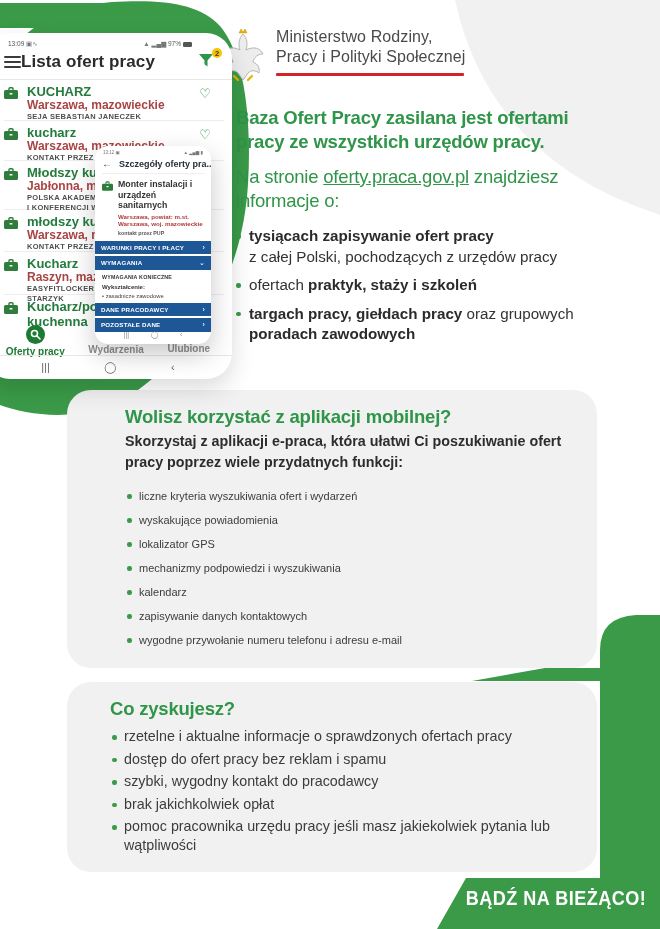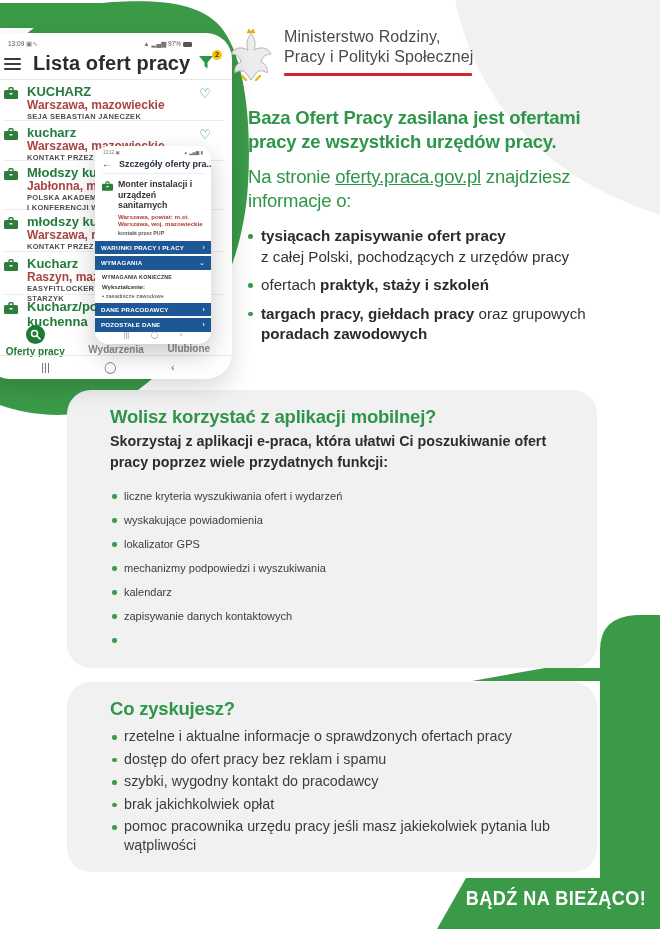--- a/index.html
+++ b/index.html
@@ -2,37 +2,37 @@
 <html><head>
 <meta charset="utf-8">
 <style>
   html,body{margin:0;padding:0;}
   body{font-family:"Liberation Sans","DejaVu Sans",sans-serif;background:#fff;}
   #poster{position:relative;width:660px;height:929px;overflow:hidden;background:#fff;}
   .abs{position:absolute;}
   svg{display:block;}
 
   
-  .ministry{left:228px;top:27px;display:flex;align-items:flex-start;}
+  .ministry{left:220px;top:27px;display:flex;align-items:flex-start;}
   .ministry-text{margin-left:10px;}
   .ministry-text .ln{font-size:16px;line-height:20px;color:#4a4a4a;font-weight:500;letter-spacing:.1px;}
   .red-rule{height:3px;background:#d2232a;margin-top:6px;width:188px;border-radius:1px;}
 
-  .intro{left:248px;top:106px;width:378px;}
+  .intro{left:236px;top:106px;width:378px;}
   .intro .h1{font-size:18.5px;line-height:23.5px;font-weight:700;color:#2f9548;letter-spacing:-.2px;}
   .intro .h2{font-size:18.5px;line-height:23.5px;font-weight:500;color:#2f9548;margin-top:12px;letter-spacing:-.2px;}
   .intro .h2 a{color:#2f9548;text-decoration:underline;font-weight:500;}
   .intro ul{list-style:none;margin:14px 0 0 0;padding:0;}
   .intro li{position:relative;padding-left:13px;font-size:15.2px;line-height:20.5px;color:#333;margin-bottom:8px;}
   .dot{position:absolute;left:0;top:8px;width:4.5px;height:4.5px;border-radius:50%;background:#3a9a48;}
   .b{font-weight:700;color:#2b2b2b;}
 
   
   .card{left:67px;width:530px;background:#f1f1f2;border-radius:24px;}
-  .card1{top:390px;height:278px;padding:16px 36px 0 43px;box-sizing:border-box;}
+  .card1{top:390px;height:278px;padding:16px 36px 0 58px;box-sizing:border-box;}
   .card2{top:682px;height:190px;padding:16px 36px 0 43px;box-sizing:border-box;}
   .card .h{font-size:18.5px;font-weight:700;color:#2f9548;letter-spacing:-.2px;}
   .card .sub{font-size:14.3px;line-height:20.5px;font-weight:700;color:#2d2d2d;margin-top:3px;width:455px;}
   .card ul{list-style:none;margin:14px 0 0 2px;padding:0;}
   .card1 li{position:relative;padding-left:12px;font-size:11px;line-height:20px;color:#3c3c3c;margin-bottom:4px;}
   .card2 ul{margin-top:7px;}
   .card2 li{position:relative;padding-left:12px;font-size:14.3px;line-height:19px;color:#3c3c3c;margin-bottom:3.5px;width:452px;}
   .card .dot{top:8px;}
 
   .banner-text{left:452px;top:888px;width:208px;text-align:center;color:#fff;font-size:19px;font-weight:700;letter-spacing:.5px;transform:scaleX(.95) scaleY(1.08);}
@@ -40,21 +40,21 @@
   
   .phone1{left:-16px;top:33px;width:248px;height:346px;background:#fff;border-radius:26px;
           box-shadow:0 10px 24px rgba(0,0,0,.14);z-index:2;overflow:hidden;}
   .p1-status{position:absolute;left:24px;right:40px;top:7px;display:flex;justify-content:space-between;
              font-size:6.5px;color:#555;}
   .p1-status .icn{color:#777;}
   .battery{display:inline-block;width:7px;height:3.5px;border:1px solid #555;border-radius:1px;margin-left:2px;vertical-align:middle;background:#555;}
   .p1-header{position:absolute;left:20px;right:12px;top:19px;display:flex;align-items:center;}
   .burger{width:17px;cursor:pointer;}
   .burger div{height:2px;background:#3a3a3a;margin:3px 0;border-radius:1px;}
-  .p1-title{font-size:20px;font-weight:600;color:#2b2b2b;margin-left:12px;letter-spacing:.1px;}
+  .p1-title{font-size:17px;font-weight:600;color:#2b2b2b;letter-spacing:.1px;}
   .filterbox{margin-left:auto;position:relative;width:22px;height:20px;cursor:pointer;}
   .badge{position:absolute;right:-2px;top:-4px;background:#f6c500;color:#333;font-size:7.5px;font-weight:700;
          width:10px;height:10px;border-radius:50%;display:flex;align-items:center;justify-content:center;}
   .p1-div{position:absolute;left:0;right:0;top:46px;height:1px;background:#e8e8e8;}
   .rows{position:absolute;left:20px;right:8px;top:47px;}
   .row{display:flex;align-items:flex-start;box-sizing:border-box;padding-top:4px;border-top:1px solid #ededed;}
   .row.first{border-top:none;}
   .row .case{margin-top:3px;flex:0 0 14px;}
   .row .txt{margin-left:9px;min-width:0;}
   .jtitle{font-size:13px;line-height:15px;font-weight:700;color:#237b3c;white-space:nowrap;}
@@ -131,21 +131,21 @@
   <div class="abs card card1">
     <div class="h">Wolisz korzystać z aplikacji mobilnej?</div>
     <div class="sub">Skorzystaj z aplikacji e-praca, która ułatwi Ci poszukiwanie ofert pracy poprzez wiele przydatnych funkcji:</div>
     <ul>
       <li><span class="dot"></span><span>liczne kryteria wyszukiwania ofert i wydarzeń</span></li>
       <li><span class="dot"></span><span>wyskakujące powiadomienia</span></li>
       <li><span class="dot"></span><span>lokalizator GPS</span></li>
       <li><span class="dot"></span><span>mechanizmy podpowiedzi i wyszukiwania</span></li>
       <li><span class="dot"></span><span>kalendarz</span></li>
       <li><span class="dot"></span><span>zapisywanie danych kontaktowych</span></li>
-      <li><span class="dot"></span></li>
+      <li><span class="dot"></span><span>wygodne przywołanie numeru telefonu i adresu e-mail</span></li>
     </ul>
   </div>
 
   <div class="abs card card2">
     <div class="h">Co zyskujesz?</div>
     <ul>
       <li><span class="dot"></span><span>rzetelne i aktualne informacje o sprawdzonych ofertach pracy</span></li>
       <li><span class="dot"></span><span>dostęp do ofert pracy bez reklam i spamu</span></li>
       <li><span class="dot"></span><span>szybki, wygodny kontakt do pracodawcy</span></li>
       <li><span class="dot"></span><span>brak jakichkolwiek opłat</span></li>

